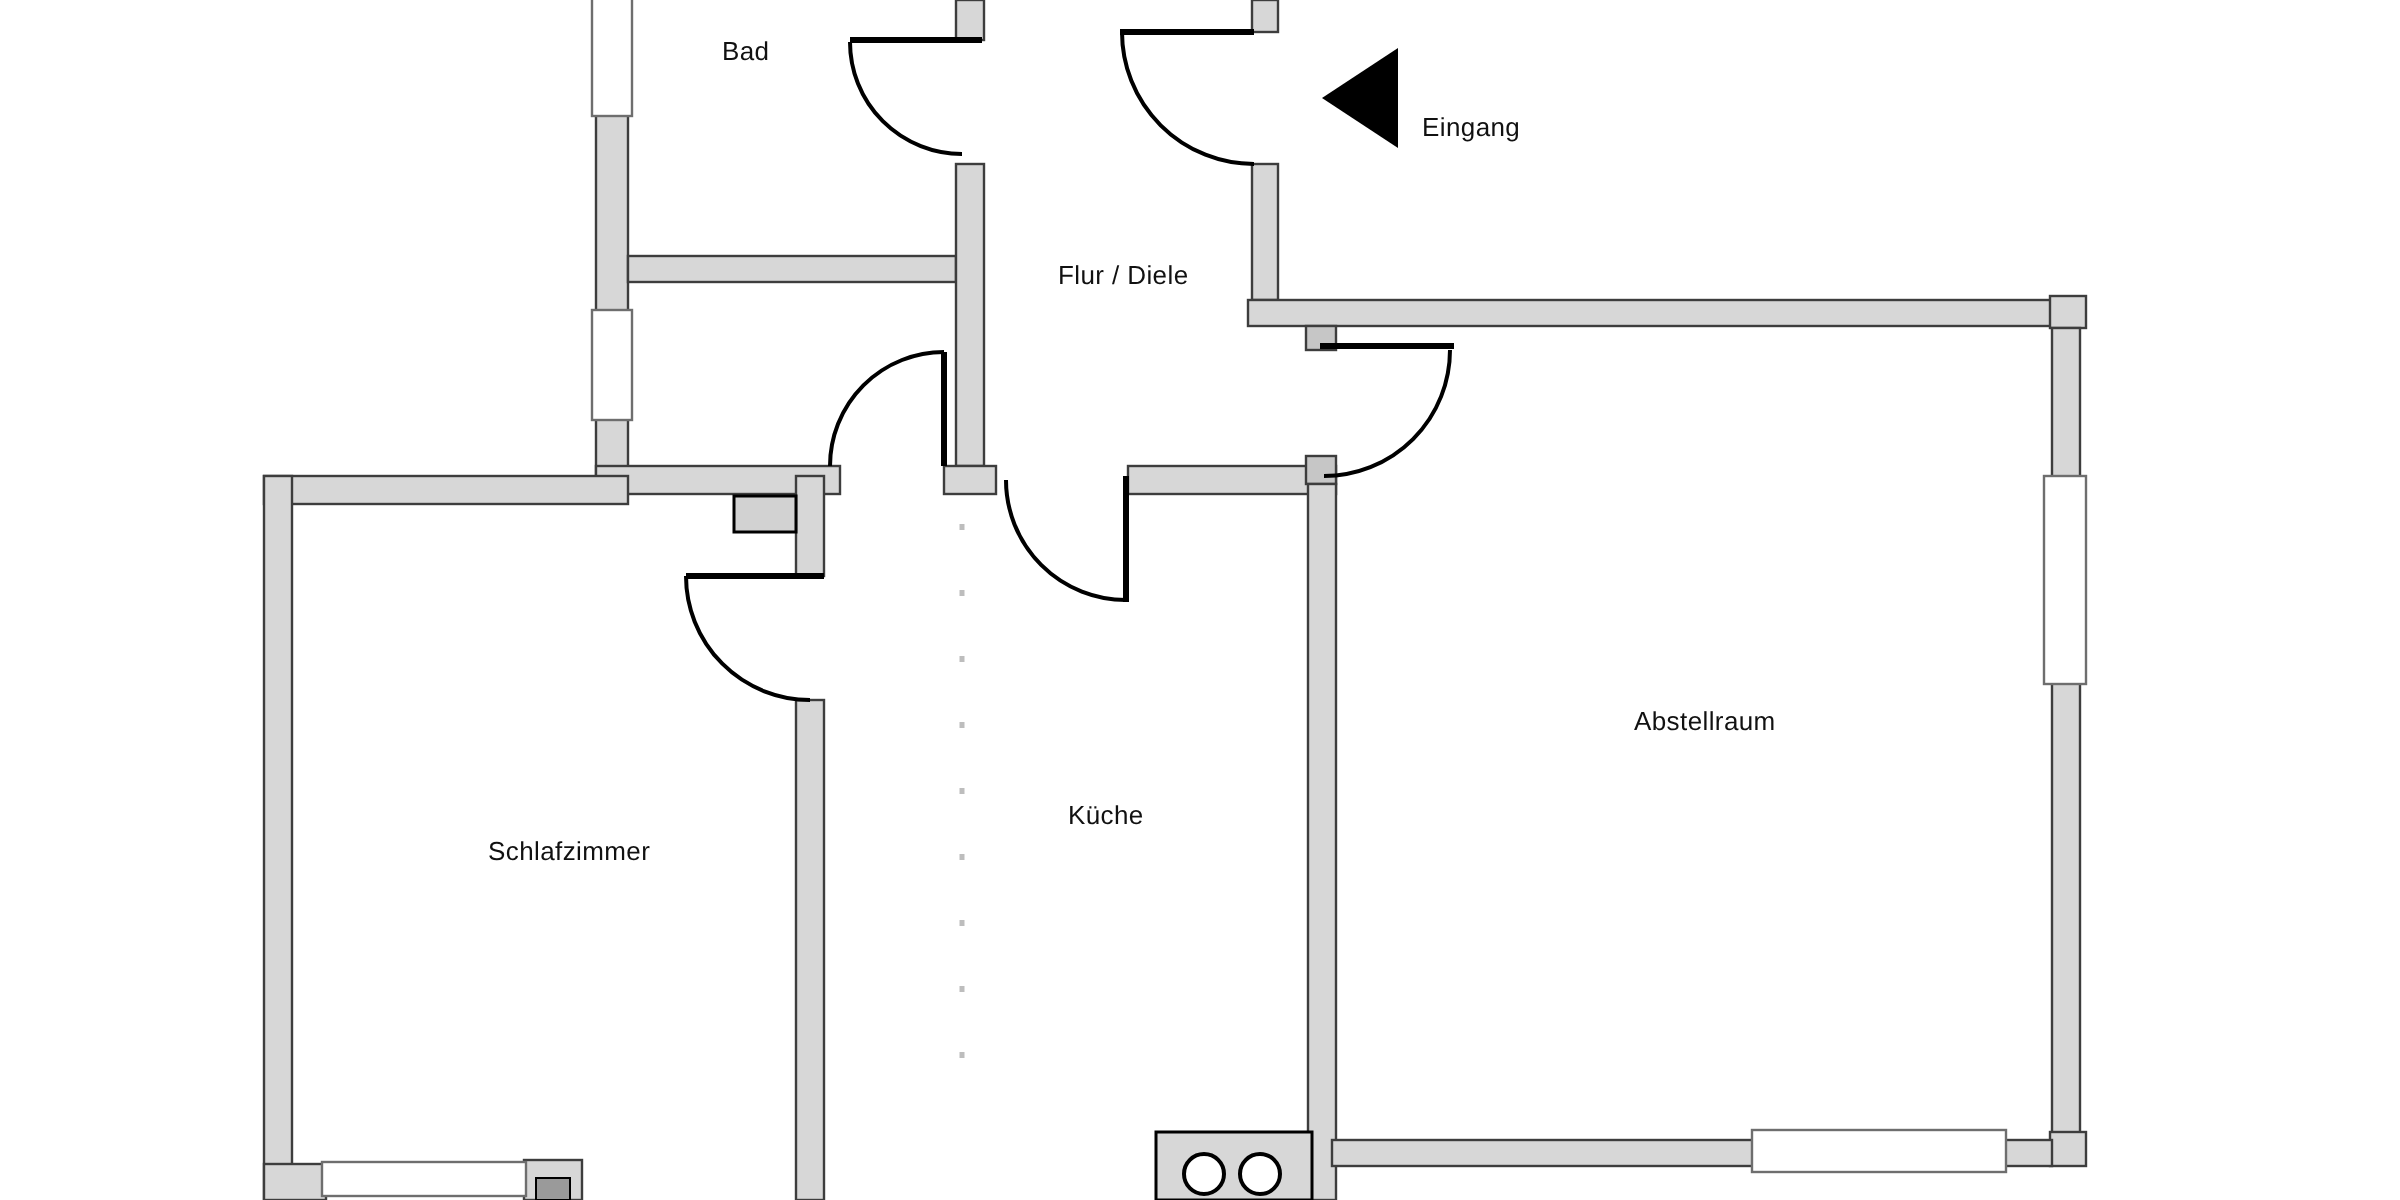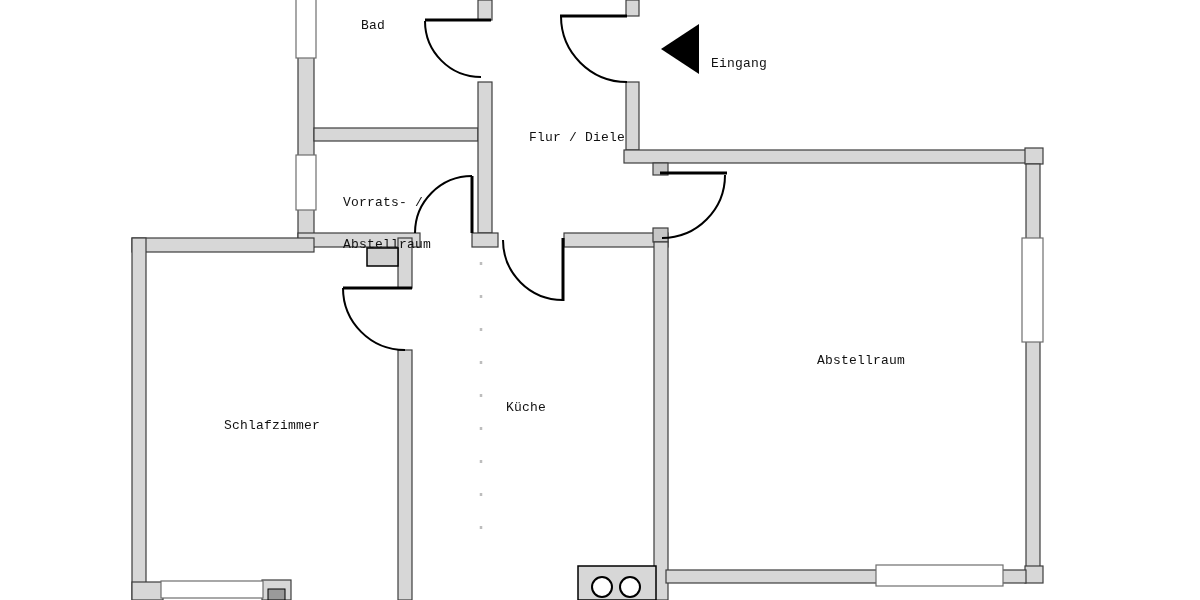--- a/index.html
+++ b/index.html
@@ -8,21 +8,21 @@
     --door-line:#000000;
     --dashed:#bdbdbd;
     --bg:#ffffff;
     --label:#111111;
     --jamb-fill:#c6c6c6;
     --pillar-fill:#9a9a9a;
   }
   html,body{margin:0;padding:0;background:#fff;}
   .stage{
     position:relative;width:1112px;height:600px;background:var(--bg);
-    overflow:hidden;font-family:Liberation Mono, monospace;
+    overflow:hidden;font-family:Liberation Sans, sans-serif;
   }
   .plan-svg{position:absolute;left:0;top:0;}
   .wall{fill:var(--wall-fill);stroke:var(--wall-outline);stroke-width:1.2;}
   .jamb{fill:var(--jamb-fill);stroke:var(--wall-outline);stroke-width:1.2;}
   .win{fill:#ffffff;stroke:#6e6e6e;stroke-width:1.2;}
   .door-arc{fill:none;stroke:var(--door-line);stroke-width:2;}
   .door-leaf{stroke:var(--door-line);stroke-width:3;}
   .chimney{fill:#d2d2d2;stroke:#000;stroke-width:1.5;}
   .pillar{fill:var(--pillar-fill);stroke:#000;stroke-width:1;}
   .stove-body{fill:var(--wall-fill);stroke:#000;stroke-width:1.5;}
@@ -136,23 +136,19 @@
 
     <polygon class="arrow" points="661,49 699,24 699,74"></polygon>
   </svg>
 
   <div class="room-label" style="left:361px;top:19px;">Bad</div>
 
   <div class="room-label" style="left:711px;top:35px;margin-top:22px;">Eingang</div>
 
   <div class="room-label" style="left:529px;top:131px;text-align:right;">Flur / Diele</div>
 
-  <div class="room-label" style="left:343px;top:168px;">
-    <div>Vorrats- /</div>
-    <div>Abstellraum</div>
-  </div>
 
-  <div class="room-label" style="left:224px;top:419px;">Schlafzimmer</div>
+  <div class="room-label" style="left:244px;top:419px;">Schlafzimmer</div>
 
-  <div class="room-label" style="left:506px;top:401px;">Küche</div>
+  <div class="room-label" style="left:534px;top:401px;">Küche</div>
 
   <div class="room-label" style="left:817px;top:354px;">Abstellraum</div>
 </div>
 
 </body></html>

